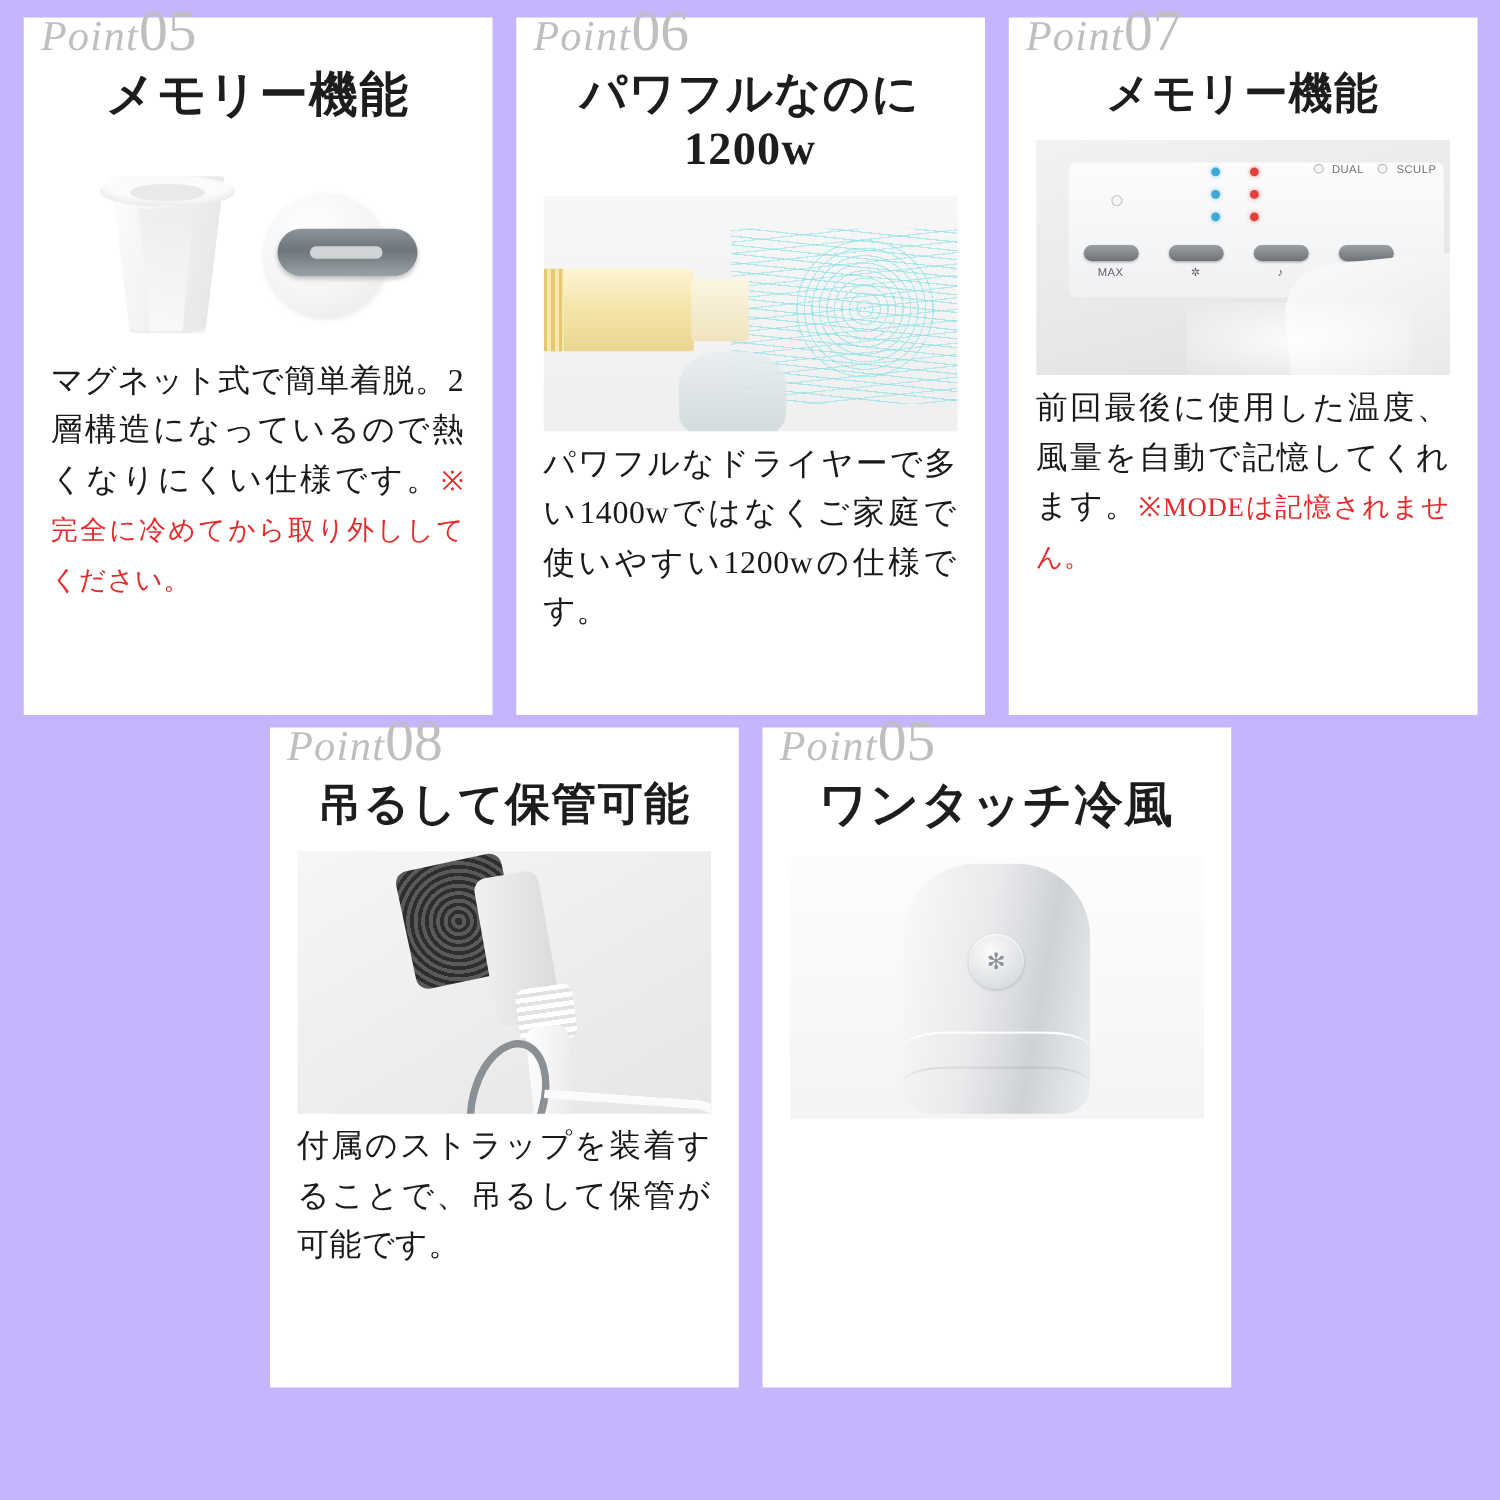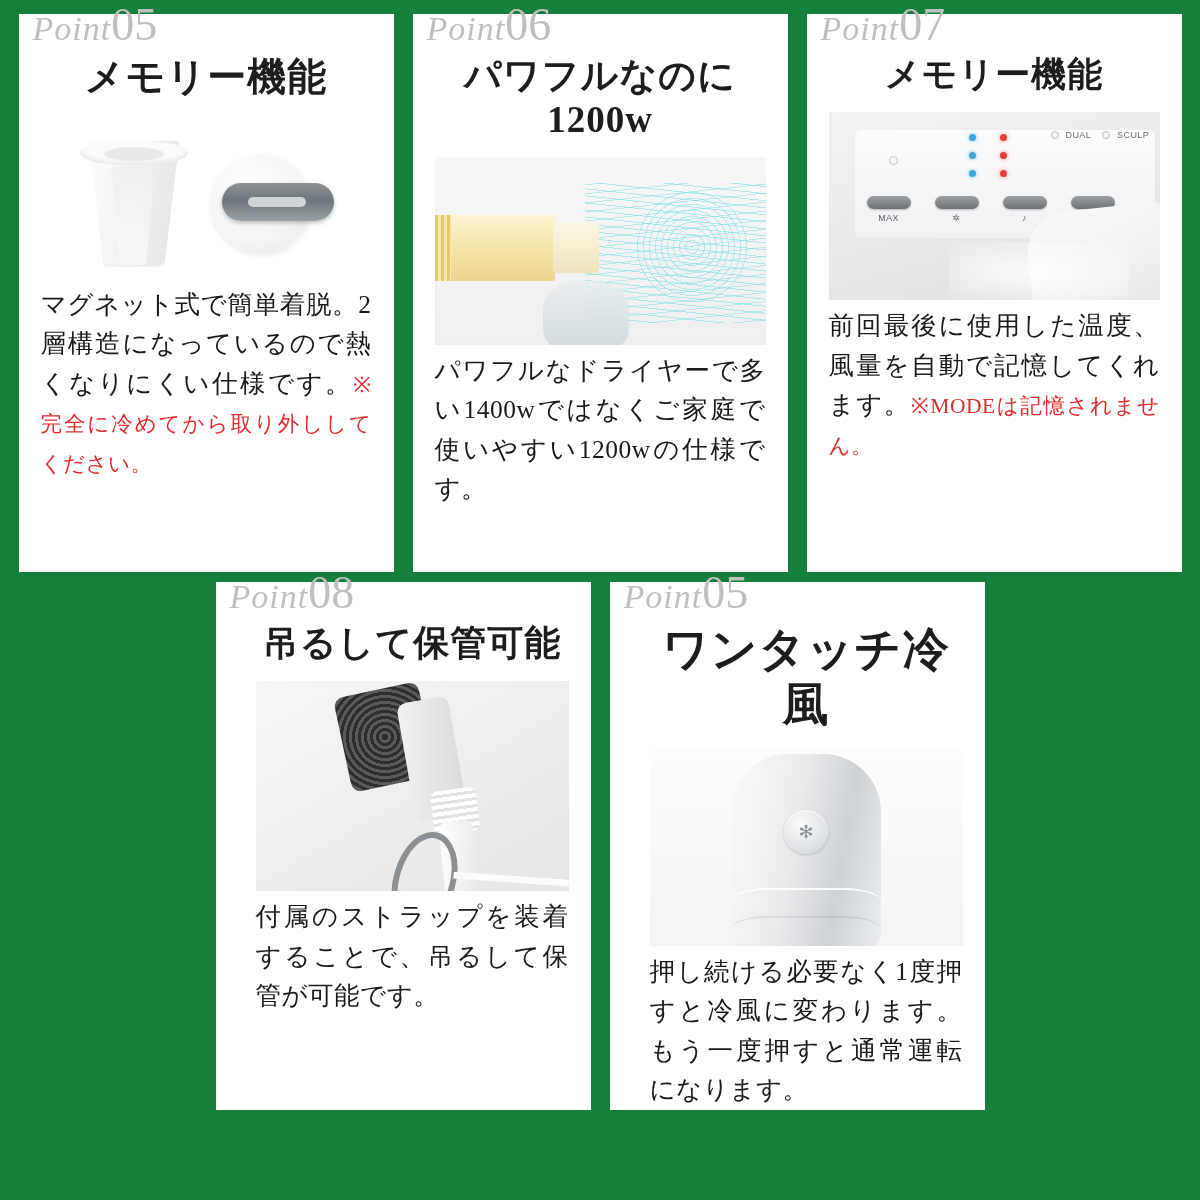--- a/index.html
+++ b/index.html
@@ -5,37 +5,37 @@
   * { box-sizing: border-box; margin: 0; padding: 0; }
   body {
     width: 1200px; height: 1200px;
     background: #2b2b2b;
     font-family: "Liberation Sans", sans-serif;
     overflow: hidden;
   }
   .page {
     width: 1200px; height: 1200px;
     position: relative;
-    background: #15803d;
+    background: #c4b5fd;
   }
   .row {
     display: flex;
     justify-content: center;
     gap: 19px;
   }
   .row1 { padding-top: 14px; }
   .row2 { padding-top: 10px; }
 
   .card {
     width: 375px;
     background: #ffffff;
     position: relative;
   }
   .card-r1 { height: 558px; }
-  .card-r2 { height: 528px; padding-left: 18px; }
+  .card-r2 { height: 528px; }
 
   .point-label {
     position: absolute;
     top: -16px;
     left: 14px;
     font-family: "Liberation Serif", serif;
     font-style: italic;
     color: #bfbfbf;
     font-size: 34px;
     letter-spacing: 1px;
@@ -59,21 +59,21 @@
     font-weight: bold;
     color: #1d1d1d;
     text-align: center;
     line-height: 1.2;
     letter-spacing: 1px;
   }
   .h-05 { font-size: 39px; }
   .h-06 { font-size: 37px; }
   .h-07 { font-size: 35px; }
   .h-08 { font-size: 36px; }
-  .h-09 { font-size: 46px; font-family: Liberation Serif, serif; }
+  .h-09 { font-size: 39px; font-family: Liberation Serif, serif; }
 
   .media {
     position: relative;
     margin: 10px 0 6px 0;
     overflow: hidden;
   }
 
   .body-text {
     font-family: "Liberation Serif", serif;
     font-size: 25.5px;
@@ -517,22 +517,19 @@
 
         <div class="media art09">
           <div class="body"></div>
           <div class="seam"></div>
           <div class="seam2"></div>
           <div class="cool-btn">
             <span class="snow">✻</span>
           </div>
         </div>
 
-        <div class="body-text">
-          <span>押し続ける必要なく1度押すと冷風に変わります。もう一度押すと通常運転になります。</span>
-        </div>
         <div class="spacer"></div>
       </div>
     </div>
 
   </div>
 
 </div>
 
 </body></html>

